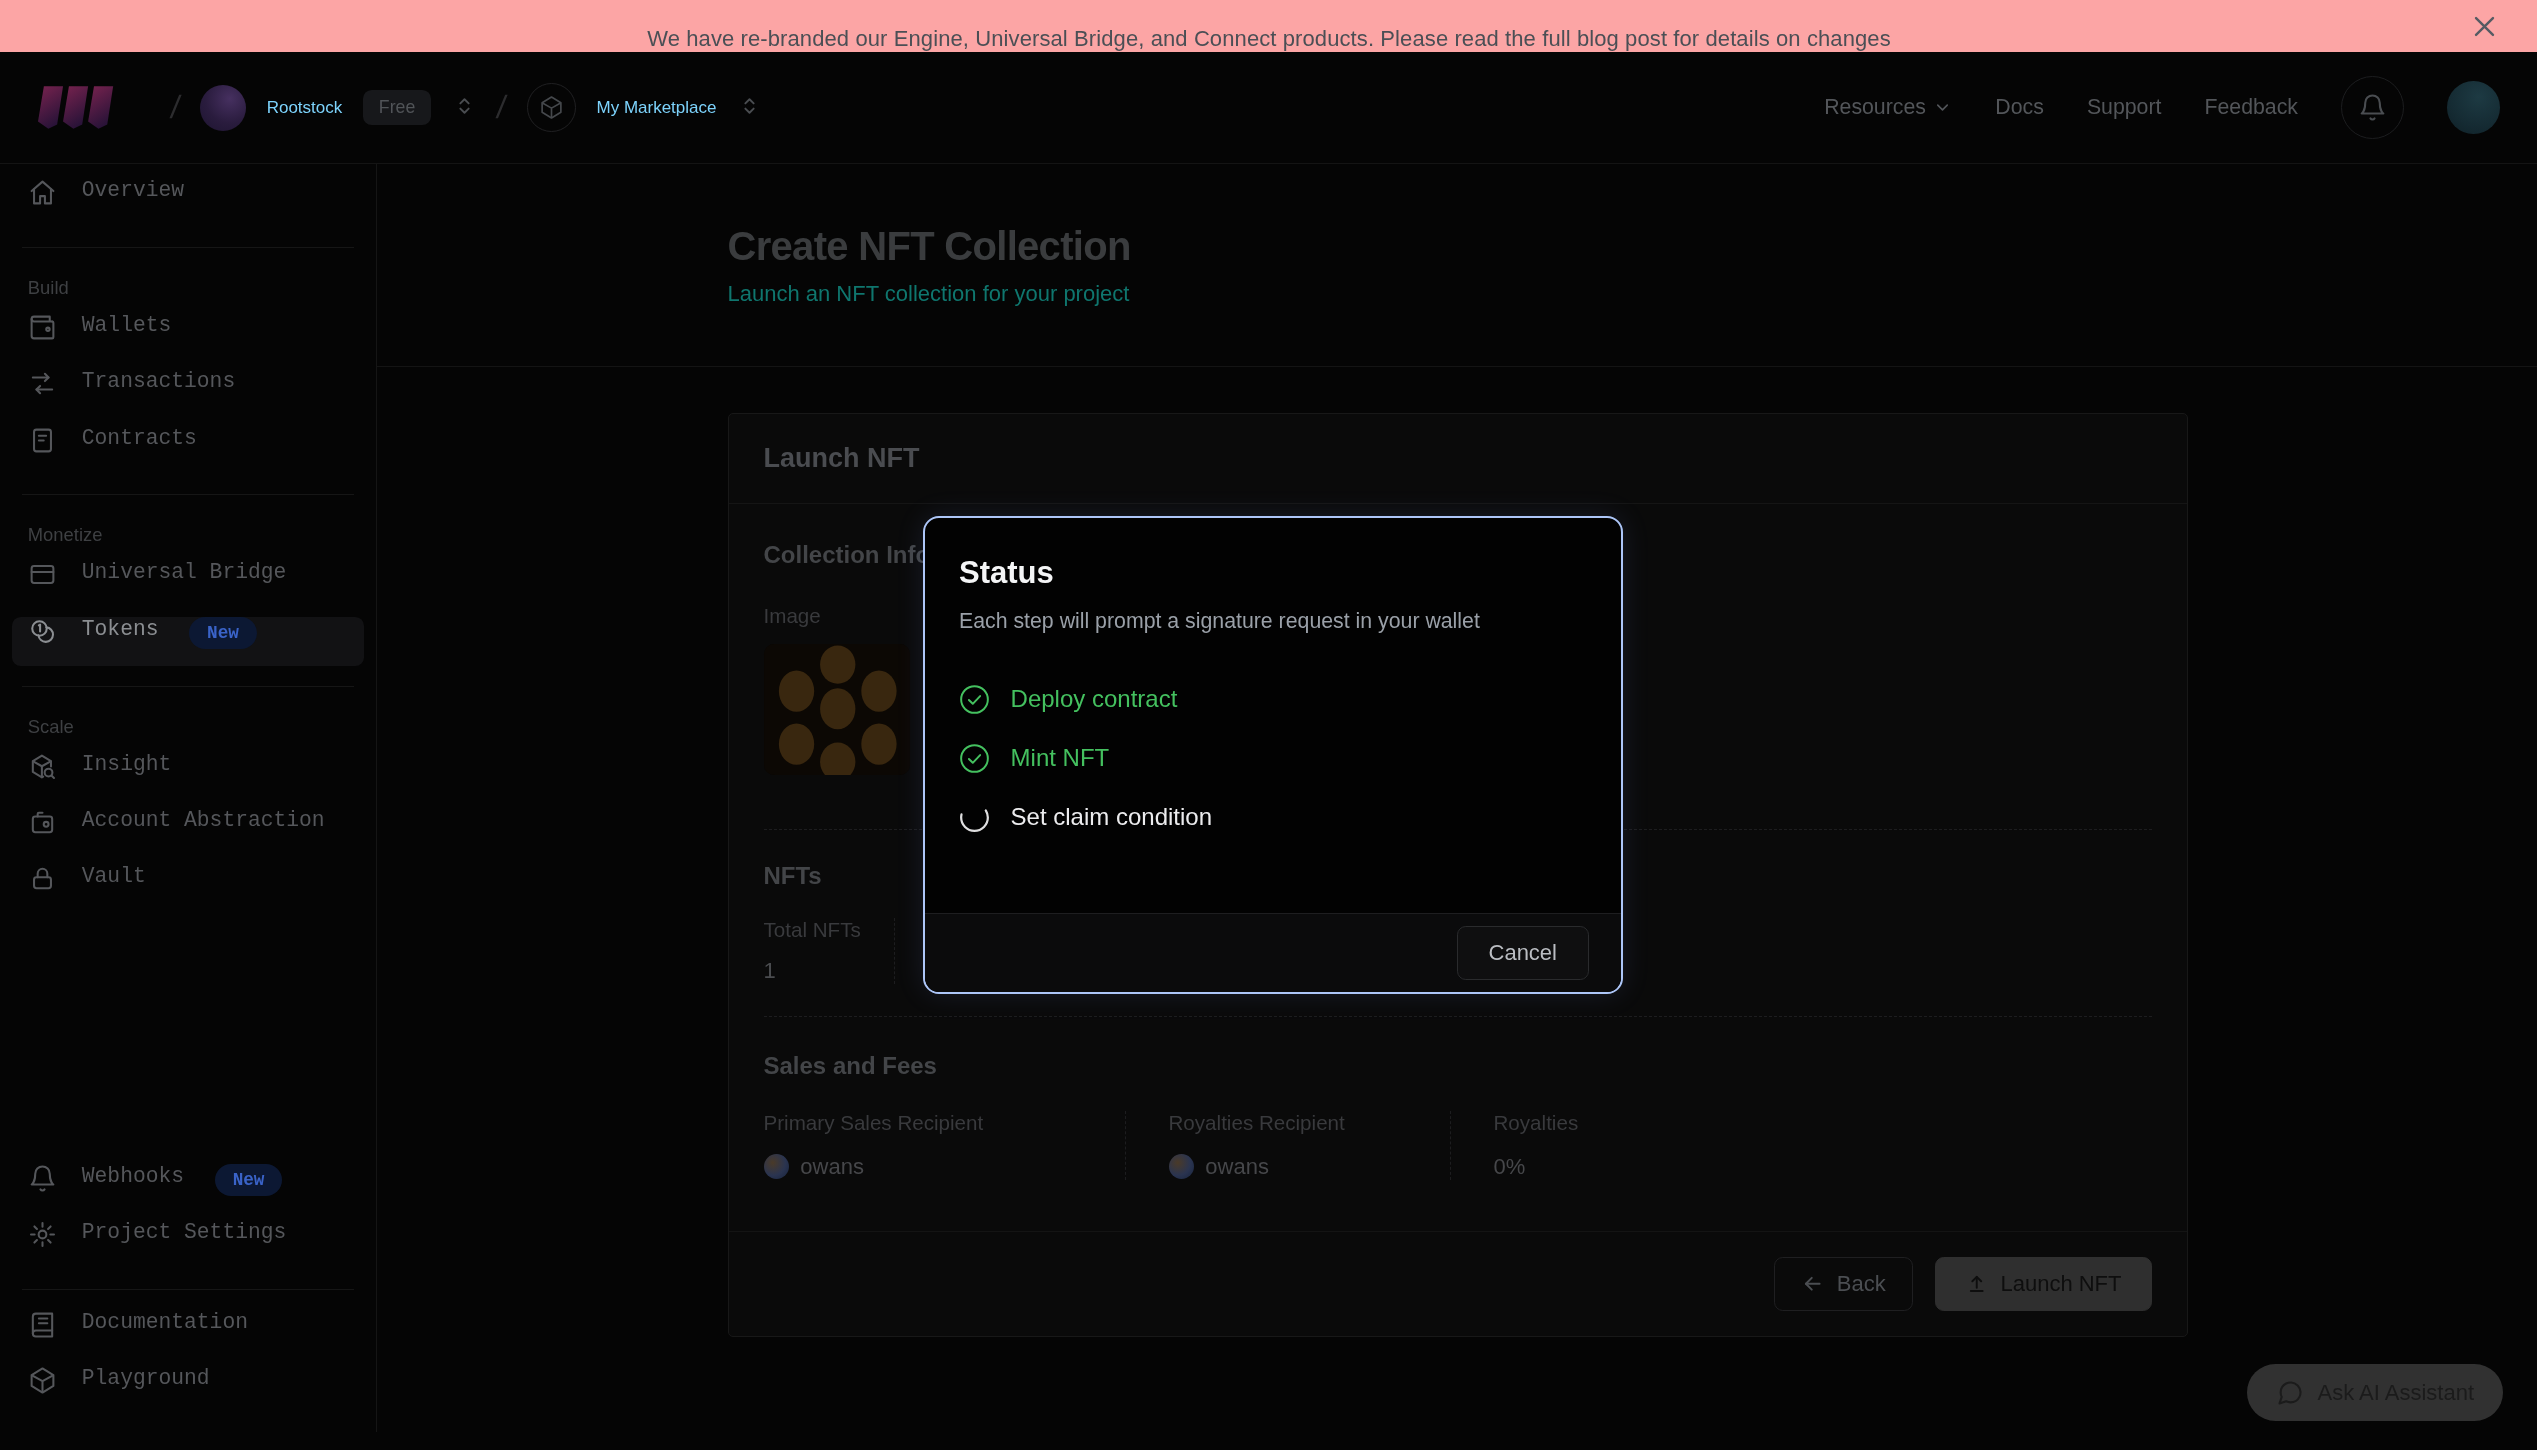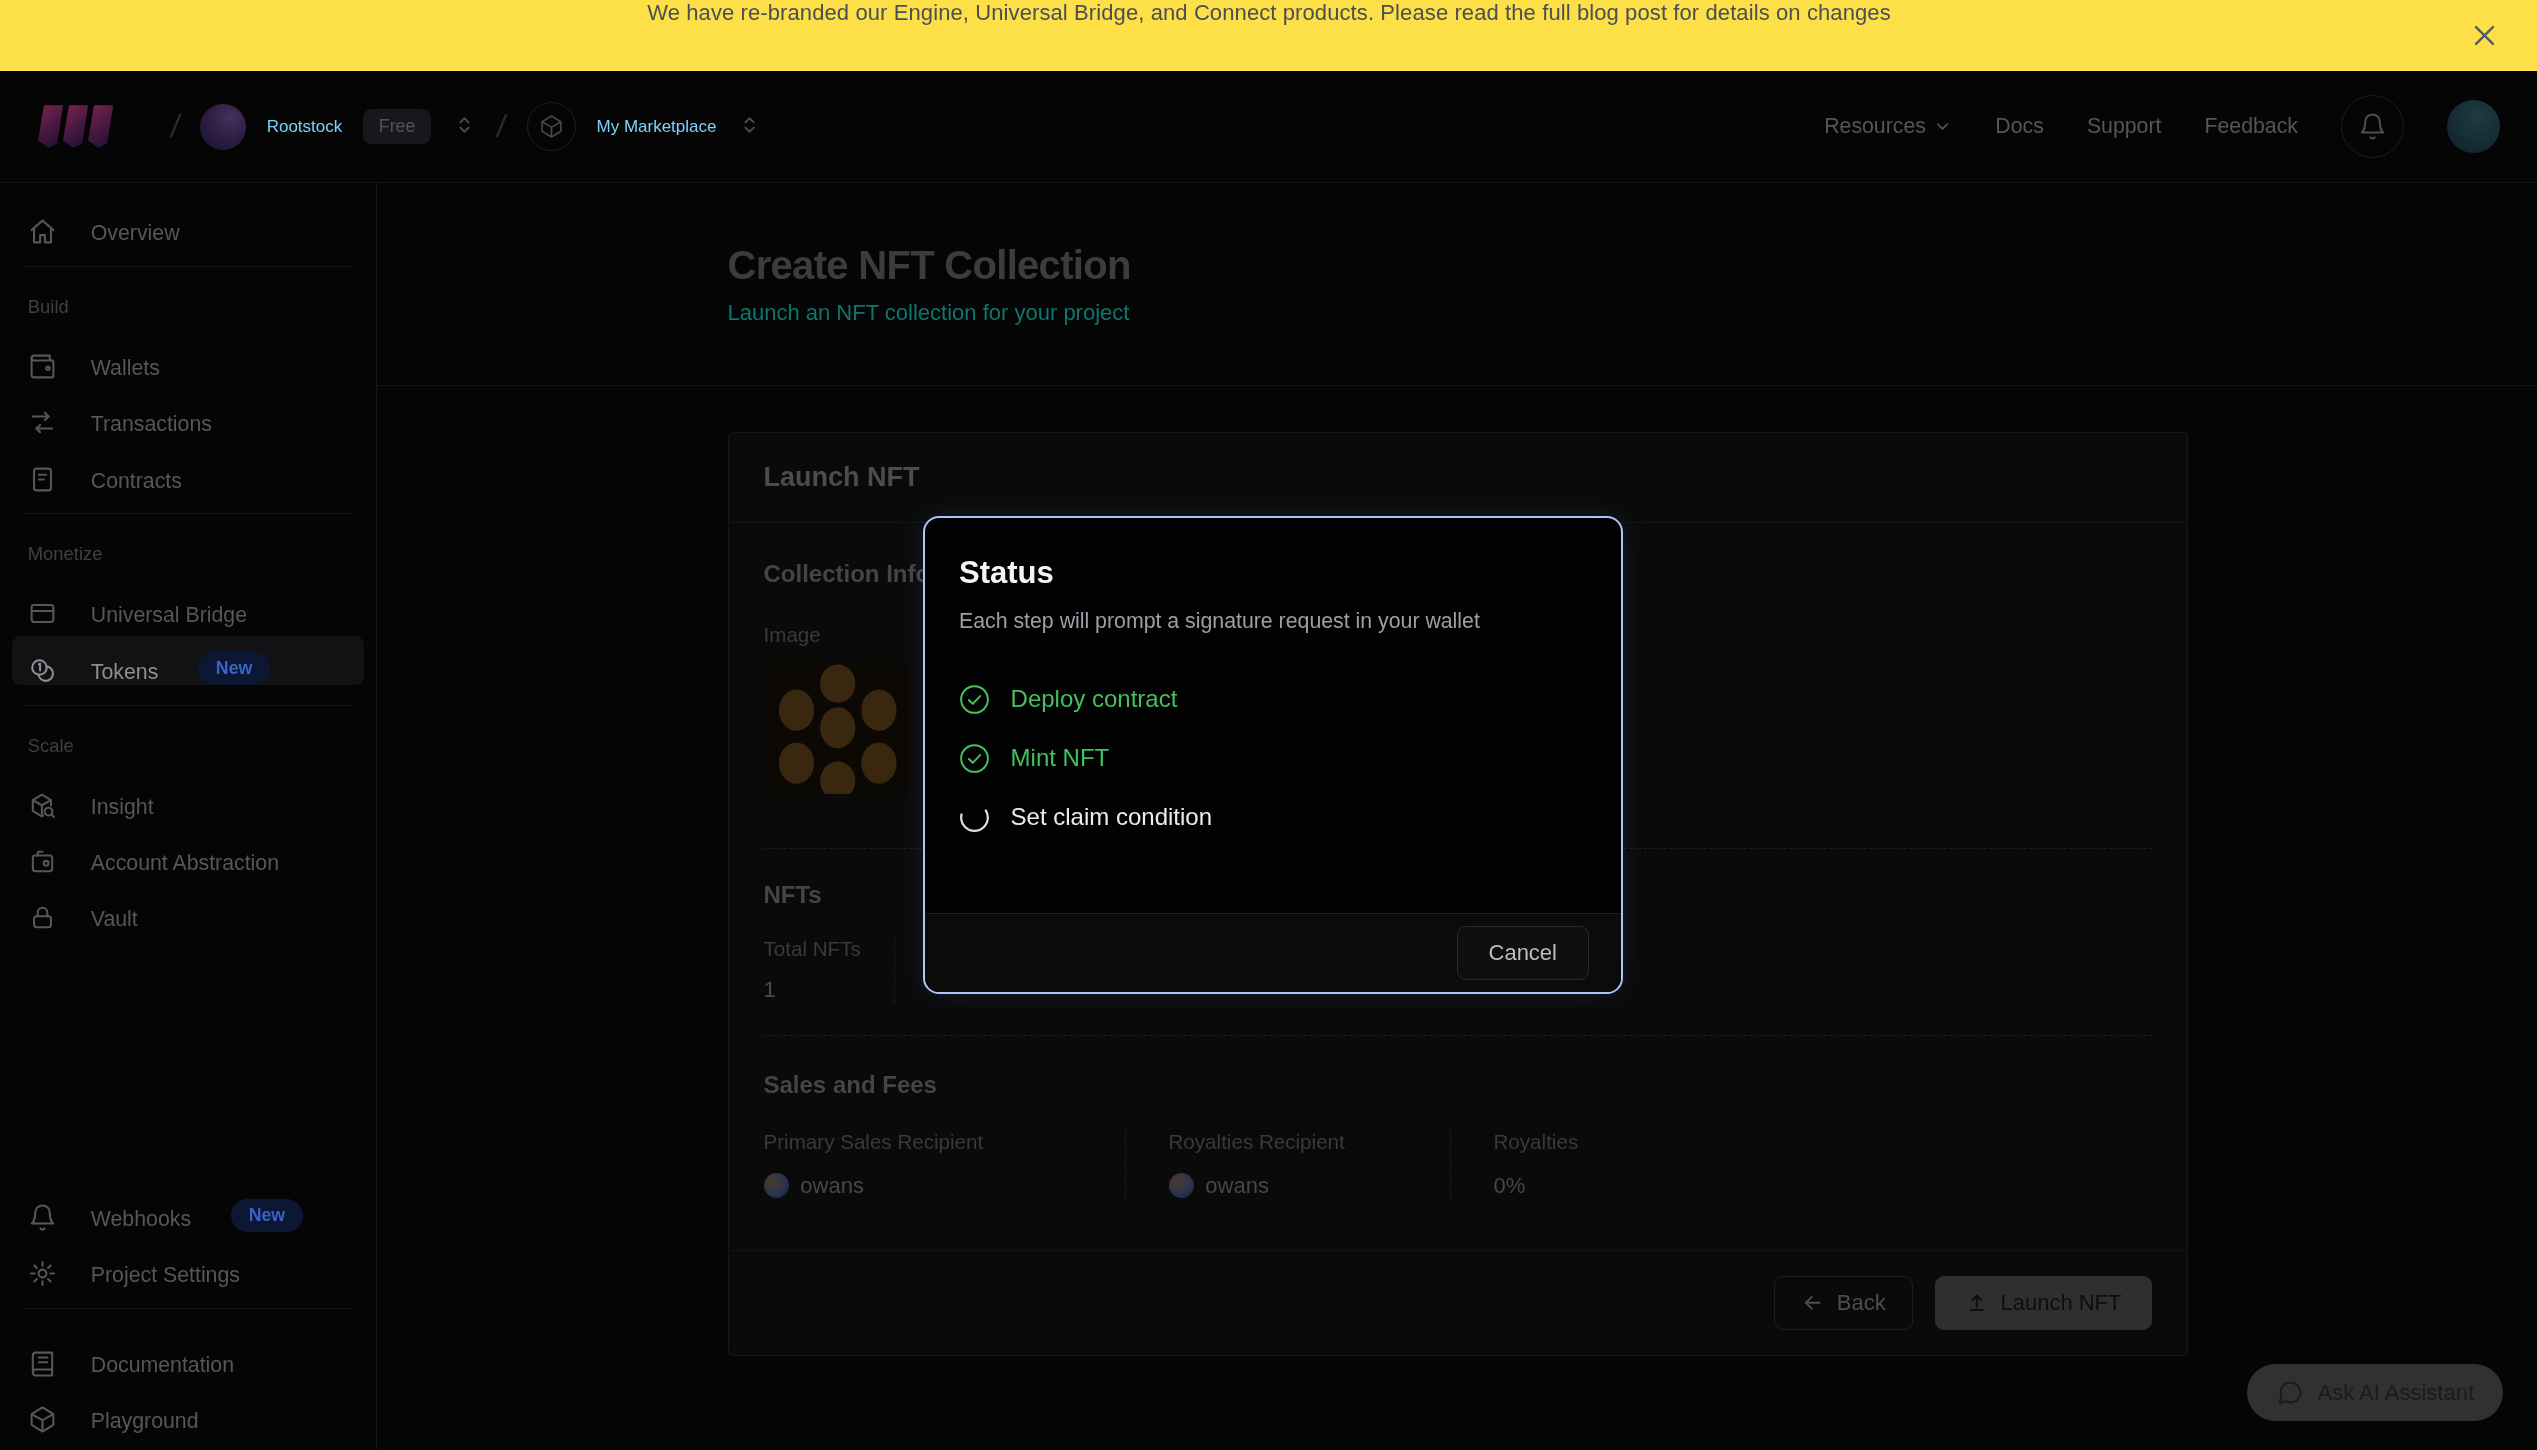--- a/index.html
+++ b/index.html
@@ -1,21 +1,21 @@
 <!DOCTYPE html>
 <html style="font-size:11.8px"><head>
 <meta charset="utf-8">
 <style>
   * { margin:0; padding:0; box-sizing:border-box; }
   html,body { width:2538px; height:1450px; background:#050505; overflow:hidden;
               font-family:"Liberation Sans", sans-serif; -webkit-font-smoothing:antialiased; }
 
   
-  .banner { position:relative; height:71px; background:#fde047; display:flex;
-            align-items:flex-start; justify-content:center; }
+  .banner { position:relative; height:52px; background:#fca5a5; display:flex;
+            align-items:flex-end; justify-content:center; }
   .banner-text { color:#4b4f55; font-size:22px; letter-spacing:0.1px; }
   .banner-close { position:absolute; right:38px; top:50%; transform:translateY(-50%);
                   width:32px; height:32px; display:flex; align-items:center; justify-content:center;
                   color:#565b63; cursor:pointer; background:none; border:none; }
 
   
   .header { height:112px; display:flex; align-items:center; justify-content:space-between;
             padding:0 38px; border-bottom:0.7px solid #141414; background:#050505; }
   .h-left { display:flex; align-items:center; gap:20.6px; }
   .slash { color:#2c2c2e; font-size:32px; font-weight:300; transform:skewX(-8deg); }
@@ -32,22 +32,22 @@
   .bell-btn { width:63px; height:63px; border-radius:50%; border:0.7px solid #1c1d1f;
               display:flex; align-items:center; justify-content:center; color:#4a4d51;
               background:none; cursor:pointer; }
   .user-avatar { width:53px; height:53px; border-radius:50%;
                  background:radial-gradient(circle at 60% 30%, #1d3a43 0%, #152b33 60%, #0f2027 100%); }
 
   
   .shell { display:flex; height:1268px; }
   .sidebar { width:377px; flex:0 0 377px; border-right:0.7px solid #151515; padding:10.3px 11.8px 13.2px;
              display:flex; flex-direction:column; }
-  .side-item { display:flex; align-items:flex-end; gap:34px; height:49px; margin:3.7px 0;
-               padding:0 16px; border-radius:8.8px; color:#55575b; font-size:21.3px; cursor:pointer; }
+  .side-item { display:flex; align-items:flex-start; gap:25px; height:49px; margin:3.7px 0;
+               padding:0 16px; border-radius:8.8px; color:#55575b; font-size:21.3px; cursor:pointer;font-family:Liberation Mono, monospace; }
   .side-item svg { flex:0 0 auto; }
   .side-item.active { background:#121214; color:#8b8e92; }
   .side-divider { border-top:0.7px solid #161616; margin:16px 10.3px; }
   .side-label { color:#3e4043; font-size:18.4px; margin:13.2px 16px 10.3px; }
   .new-badge { margin-left:5.9px; background:#0c1833; color:#3a63c8; font-size:17.7px; font-weight:bold;
                padding:5.9px 17.7px; border-radius:735px; }
   .side-spacer { flex:1; }
 
   .main { flex:1; position:relative; }
   .title-block { border-bottom:0.7px solid #141414; padding:60px 0 59px; }

